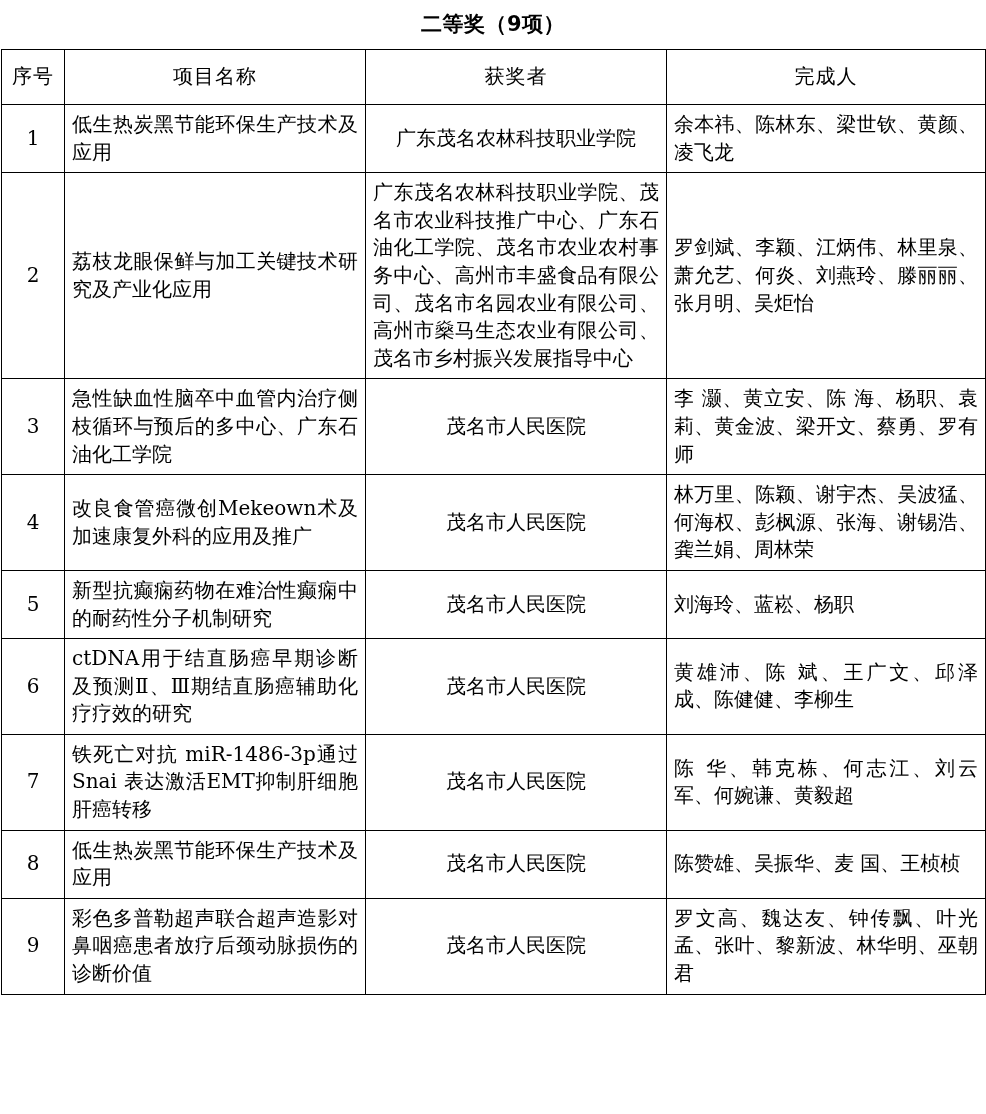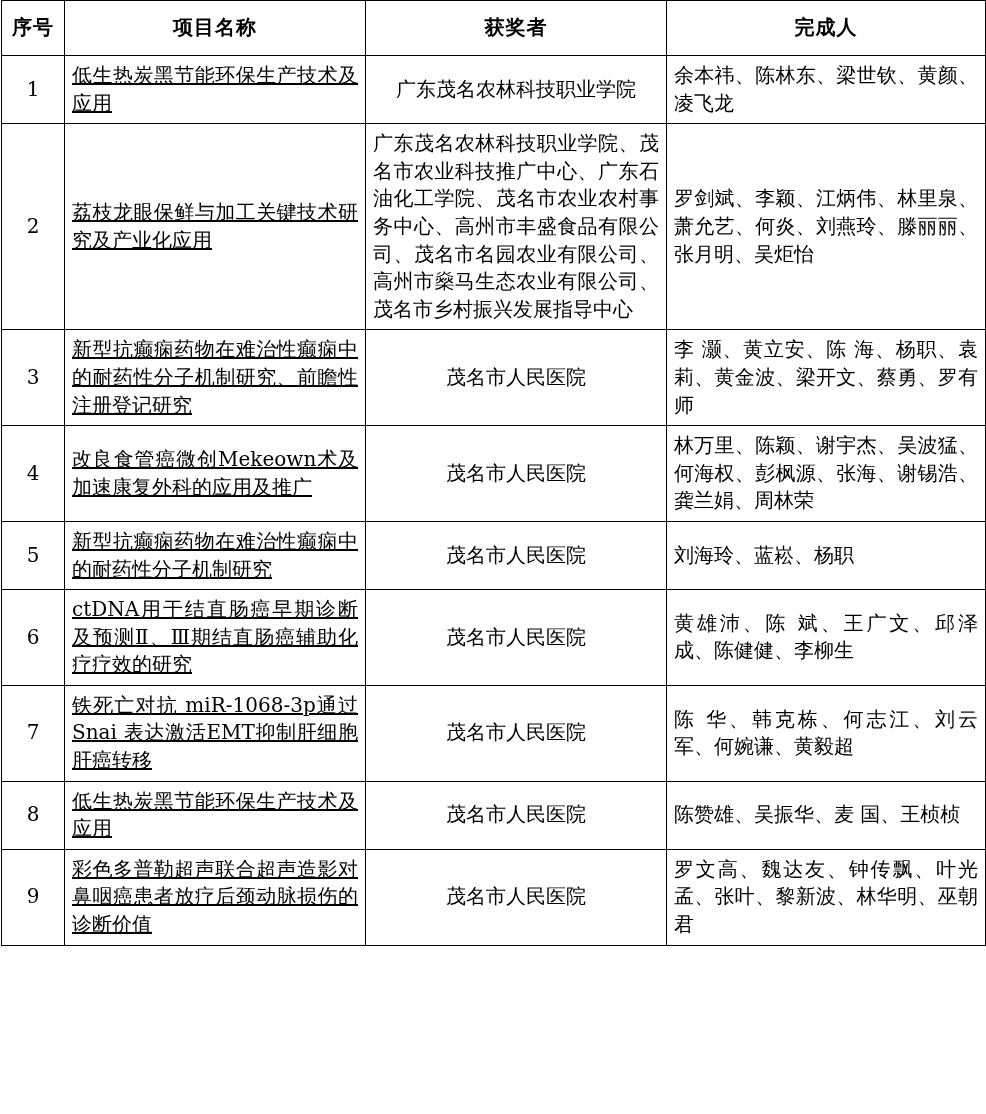--- a/index.html
+++ b/index.html
@@ -48,37 +48,36 @@
   }
   
   col.c-no     { width: 63px; }
   col.c-proj   { width: 301px; }
   col.c-org    { width: 301px; }
   col.c-people { width: 319px; }
 
   thead th {
     text-align: center;
     font-family: "DejaVu Sans", "Liberation Sans", sans-serif;
-    font-weight: bold;
+    font-weight: normal;
     font-size: 21px;
     height: 42px;
     padding: 4px 6px;
     letter-spacing: 1px;
   }
   td.col-no {
     text-align: center;
     font-size: 20px;
     font-family: "DejaVu Serif", "Liberation Serif", serif;
   }
   td.col-proj {
     text-align: justify;
     text-align-last: left;
     text-justify: inter-ideograph;
     word-break: break-all;
-    text-decoration: underline;
   }
   td.col-org {
     text-align: justify;
     text-align-last: center;
     text-justify: inter-ideograph;
     word-break: break-all;
   }
   td.col-org.justify-block {
     text-align: justify;
     text-align-last: left;
@@ -89,20 +88,21 @@
     text-justify: inter-ideograph;
     word-break: break-all;
     margin-top: 20px;
   }
 </style>
 </head>
 <body>
 
 <div class="page">
 
+  <div class="doc-title">二等奖（9项）</div>
 
   <table class="award-table">
     <colgroup>
       <col class="c-no">
       <col class="c-proj">
       <col class="c-org">
       <col class="c-people">
     </colgroup>
     <thead>
       <tr>
@@ -120,21 +120,21 @@
           <td class="col-people">余本祎、陈林东、梁世钦、黄颜、凌飞龙</td>
         </tr>
         <tr>
           <td class="col-no">2</td>
           <td class="col-proj">荔枝龙眼保鲜与加工关键技术研究及产业化应用</td>
           <td class="col-org justify-block">广东茂名农林科技职业学院、茂名市农业科技推广中心、广东石油化工学院、茂名市农业农村事务中心、高州市丰盛食品有限公司、茂名市名园农业有限公司、高州市燊马生态农业有限公司、茂名市乡村振兴发展指导中心</td>
           <td class="col-people">罗剑斌、李颖、江炳伟、林里泉、萧允艺、何炎、刘燕玲、滕丽丽、张月明、吴炬怡</td>
         </tr>
         <tr>
           <td class="col-no">3</td>
-          <td class="col-proj">新型抗癫痫药物在难治性癫痫中的耐药性分子机制研究、前瞻性注册登记研究</td>
+          <td class="col-proj">急性缺血性脑卒中血管内治疗侧枝循环与预后的多中心、广东石油化工学院</td>
           <td class="col-org">茂名市人民医院</td>
           <td class="col-people">李 灏、黄立安、陈 海、杨职、袁莉、黄金波、梁开文、蔡勇、罗有师</td>
         </tr>
         <tr>
           <td class="col-no">4</td>
           <td class="col-proj">改良食管癌微创Mekeown术及加速康复外科的应用及推广</td>
           <td class="col-org">茂名市人民医院</td>
           <td class="col-people">林万里、陈颖、谢宇杰、吴波猛、何海权、彭枫源、张海、谢锡浩、龚兰娟、周林荣</td>
         </tr>
         <tr>
@@ -144,21 +144,21 @@
           <td class="col-people">刘海玲、蓝崧、杨职</td>
         </tr>
         <tr>
           <td class="col-no">6</td>
           <td class="col-proj">ctDNA用于结直肠癌早期诊断及预测Ⅱ、Ⅲ期结直肠癌辅助化疗疗效的研究</td>
           <td class="col-org">茂名市人民医院</td>
           <td class="col-people">黄雄沛、陈 斌、王广文、邱泽成、陈健健、李柳生</td>
         </tr>
         <tr>
           <td class="col-no">7</td>
-          <td class="col-proj">铁死亡对抗 miR-1068-3p通过 Snai 表达激活EMT抑制肝细胞肝癌转移</td>
+          <td class="col-proj">铁死亡对抗 miR-1486-3p通过 Snai 表达激活EMT抑制肝细胞肝癌转移</td>
           <td class="col-org">茂名市人民医院</td>
           <td class="col-people">陈 华、韩克栋、何志江、刘云军、何婉谦、黄毅超</td>
         </tr>
         <tr>
           <td class="col-no">8</td>
           <td class="col-proj">低生热炭黑节能环保生产技术及应用</td>
           <td class="col-org">茂名市人民医院</td>
           <td class="col-people">陈赞雄、吴振华、麦 国、王桢桢</td>
         </tr>
         <tr>

